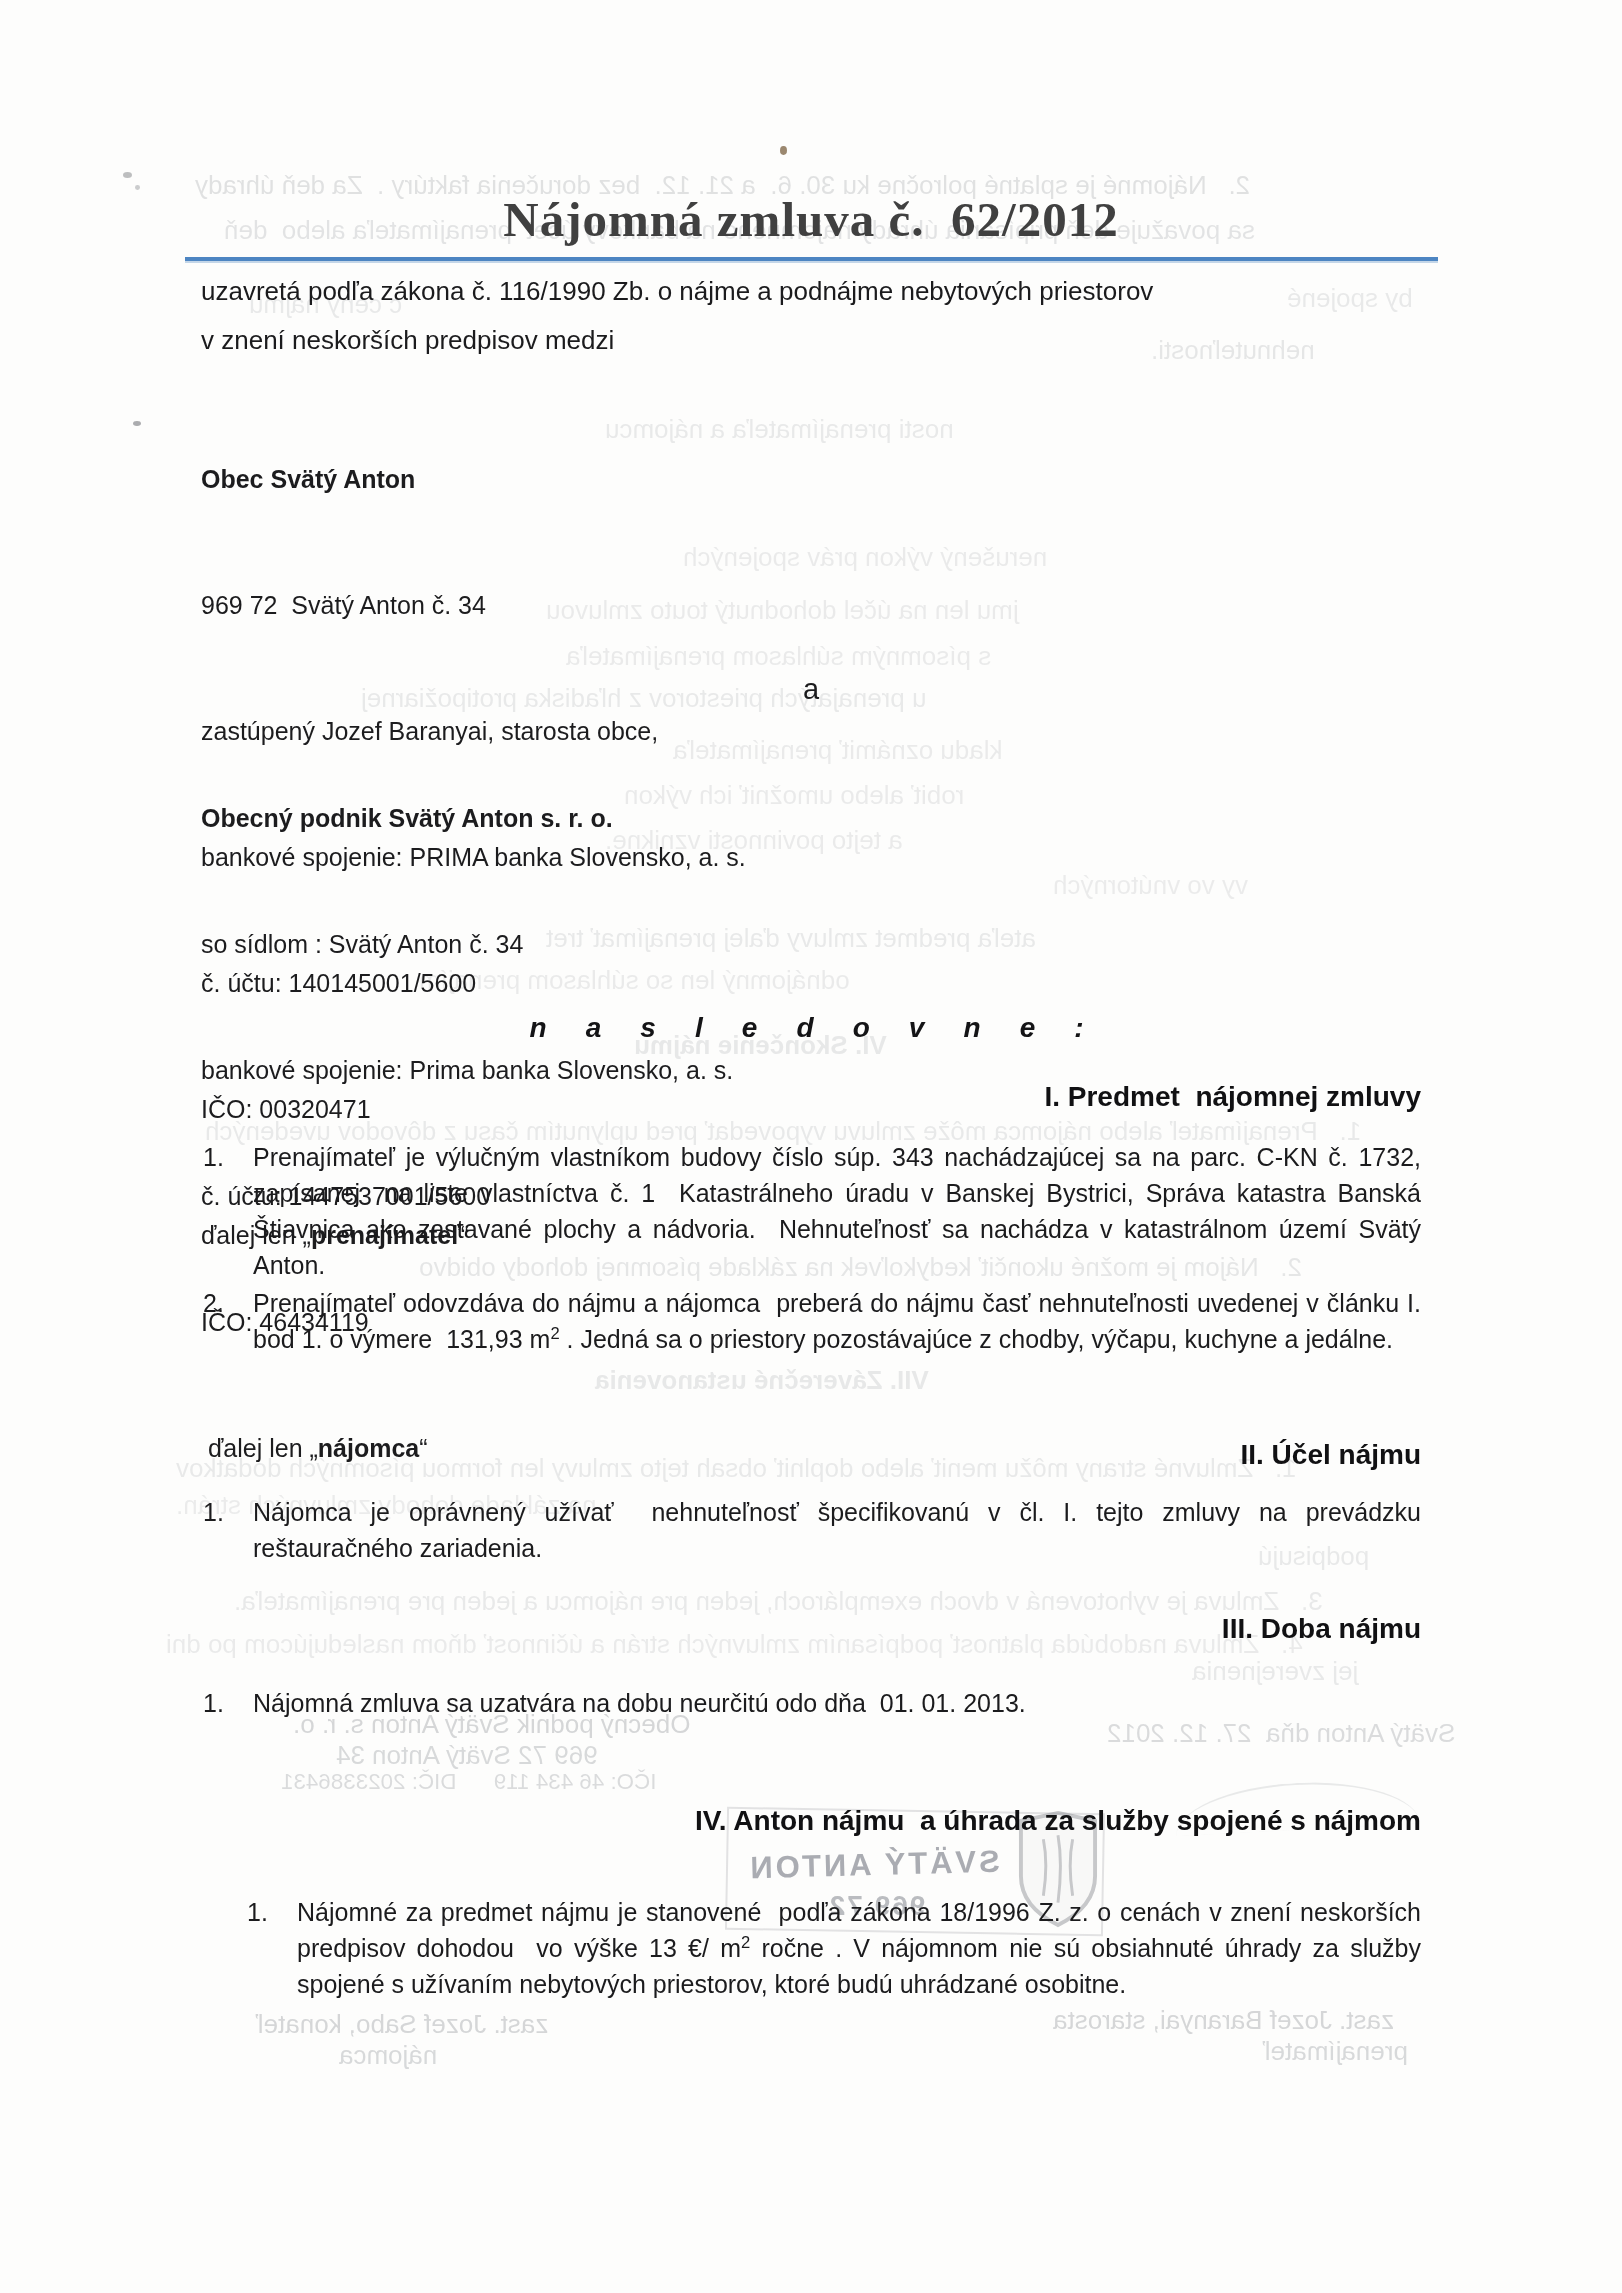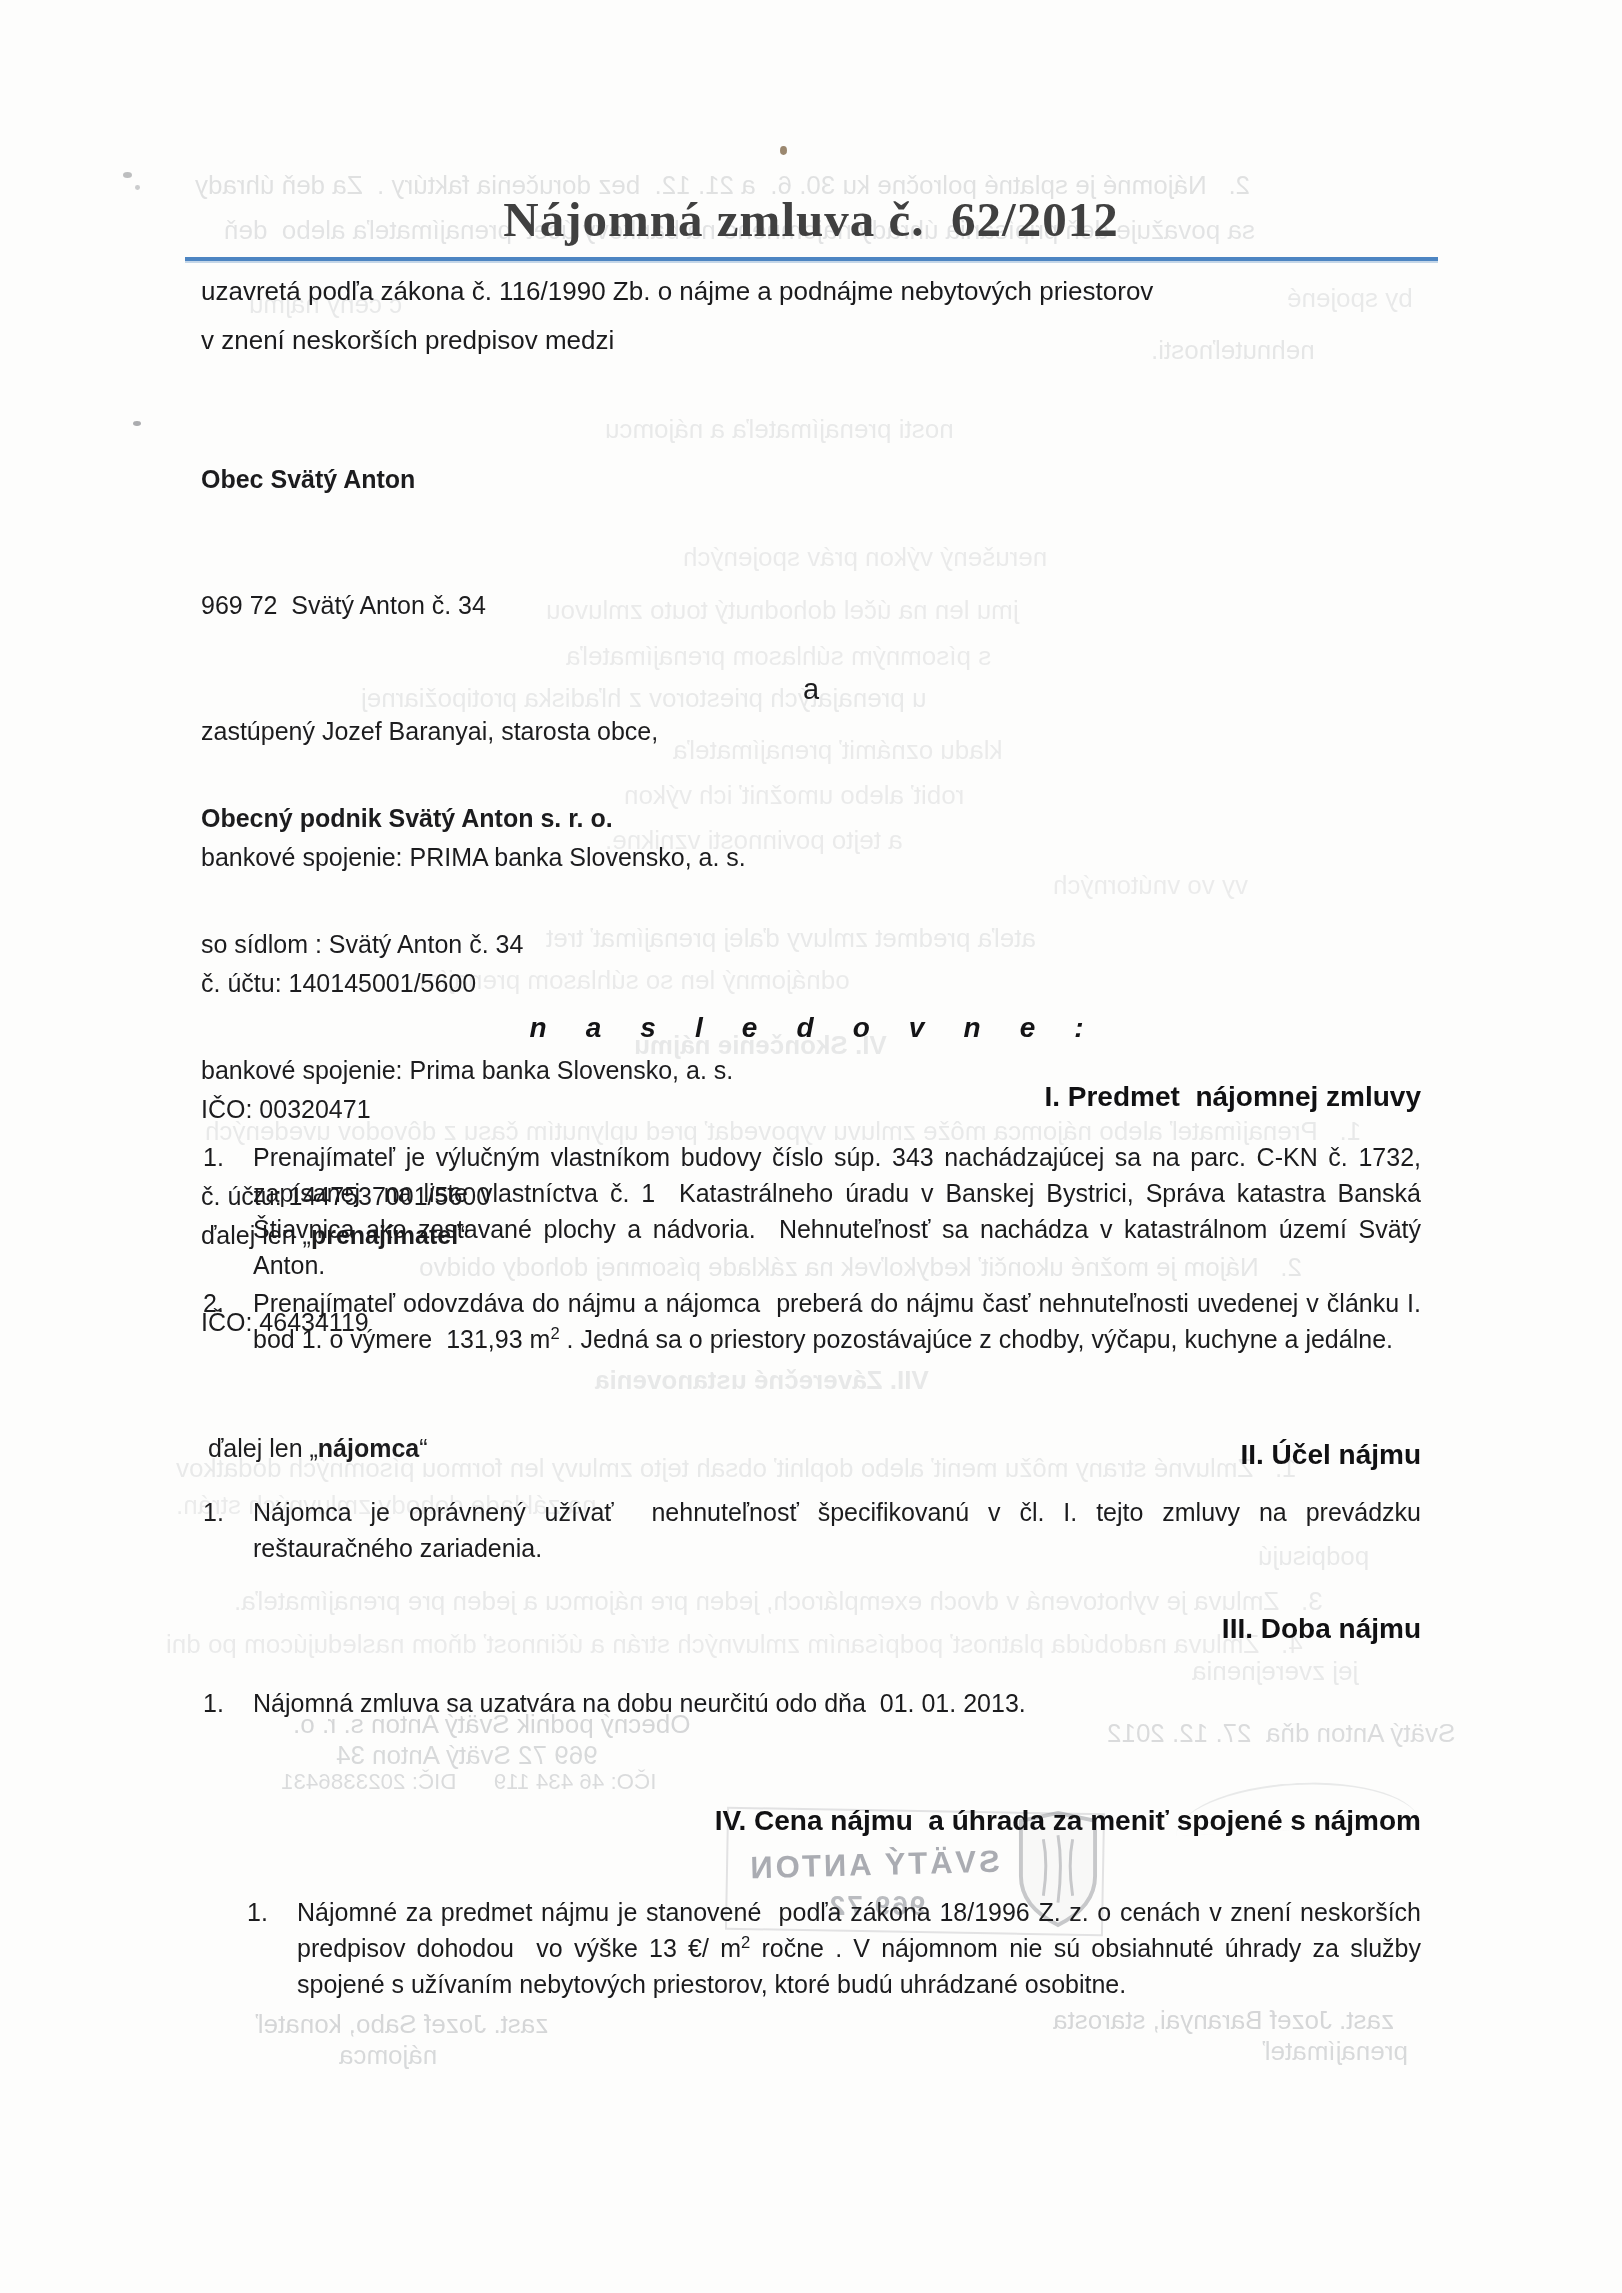--- a/index.html
+++ b/index.html
@@ -204,21 +204,21 @@
       <div class="body">Nájomca je oprávnený užívať  nehnuteľnosť špecifikovanú v čl. I. tejto zmluvy na prevádzku reštauračného zariadenia.</div>
     </div>
 
     <div class="heading h3">III. Doba nájmu</div>
 
     <div class="item i-3-1">
       <div class="num">1.</div>
       <div class="body">Nájomná zmluva sa uzatvára na dobu neurčitú odo dňa  01. 01. 2013.</div>
     </div>
 
-    <div class="heading h4">IV. Cena nájmu  a úhrada za meniť spojené s nájmom</div>
+    <div class="heading h4">IV. Anton nájmu  a úhrada za služby spojené s nájmom</div>
 
     <div class="item sec4 i-4-1">
       <div class="num">1.</div>
       <div class="body"><span>Nájomné za predmet nájmu je stanovené  podľa zákona 18/1996 Z. z. o cenách v znení neskorších predpisov dohodou  vo výške 13 €/ m</span><sup>2</sup><span> ročne . V nájomnom nie sú obsiahnuté úhrady za služby  spojené s užívaním nebytových priestorov, ktoré budú uhrádzané osobitne.</span></div>
     </div>
 
   </div>
 </div>
 
 

